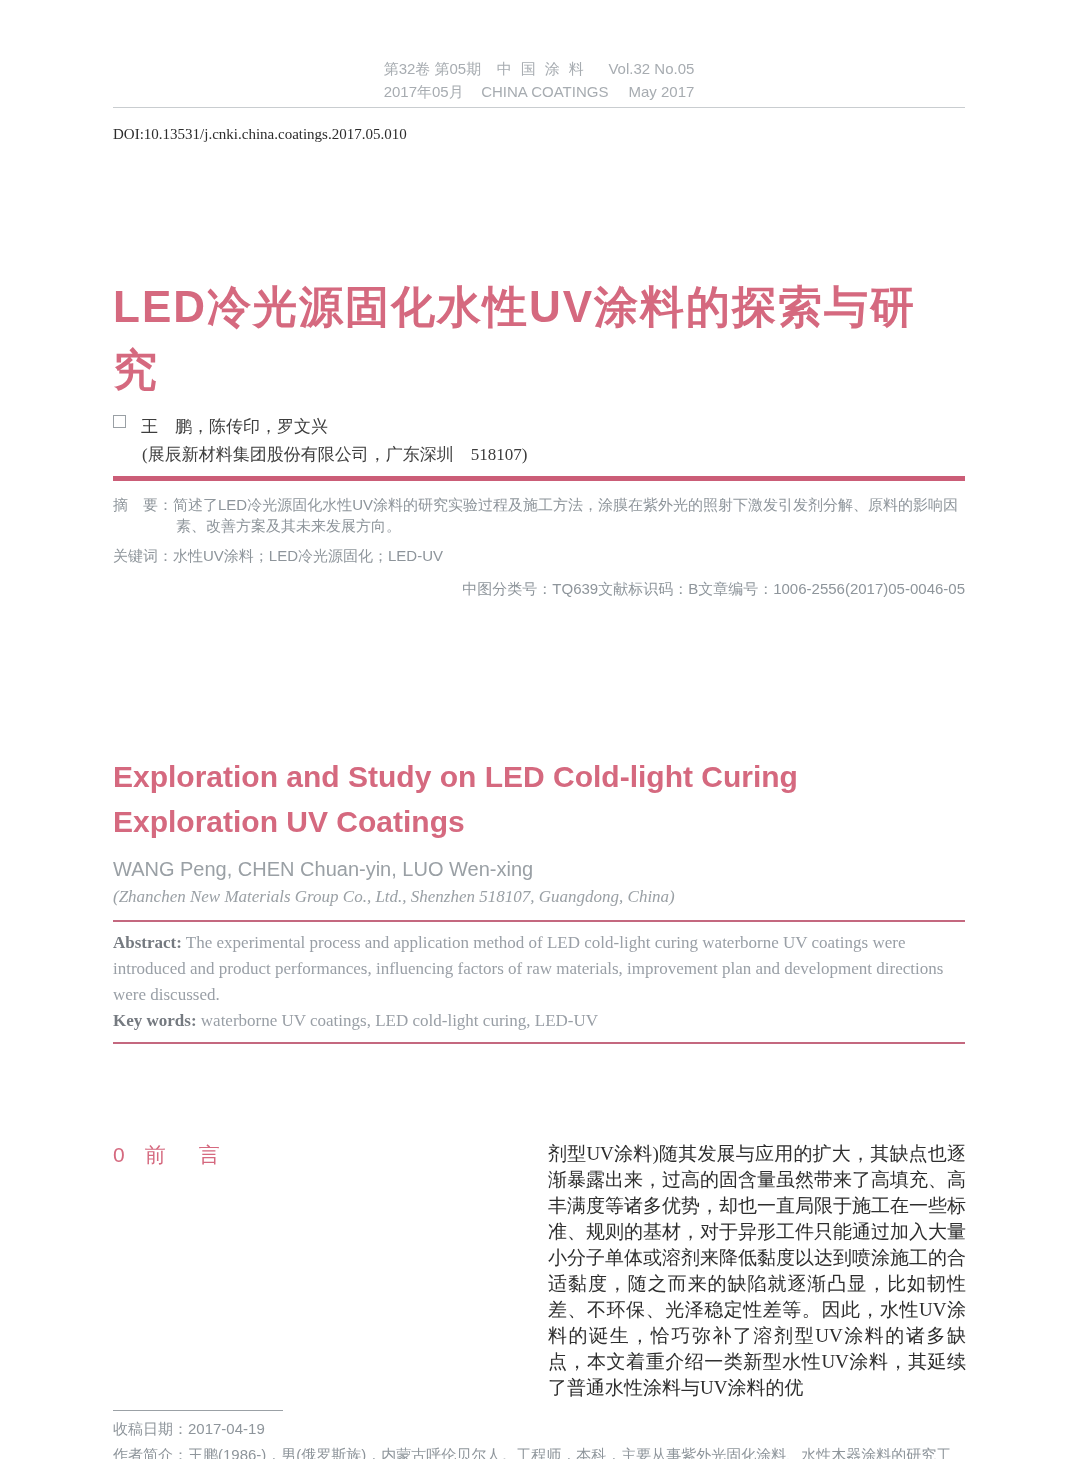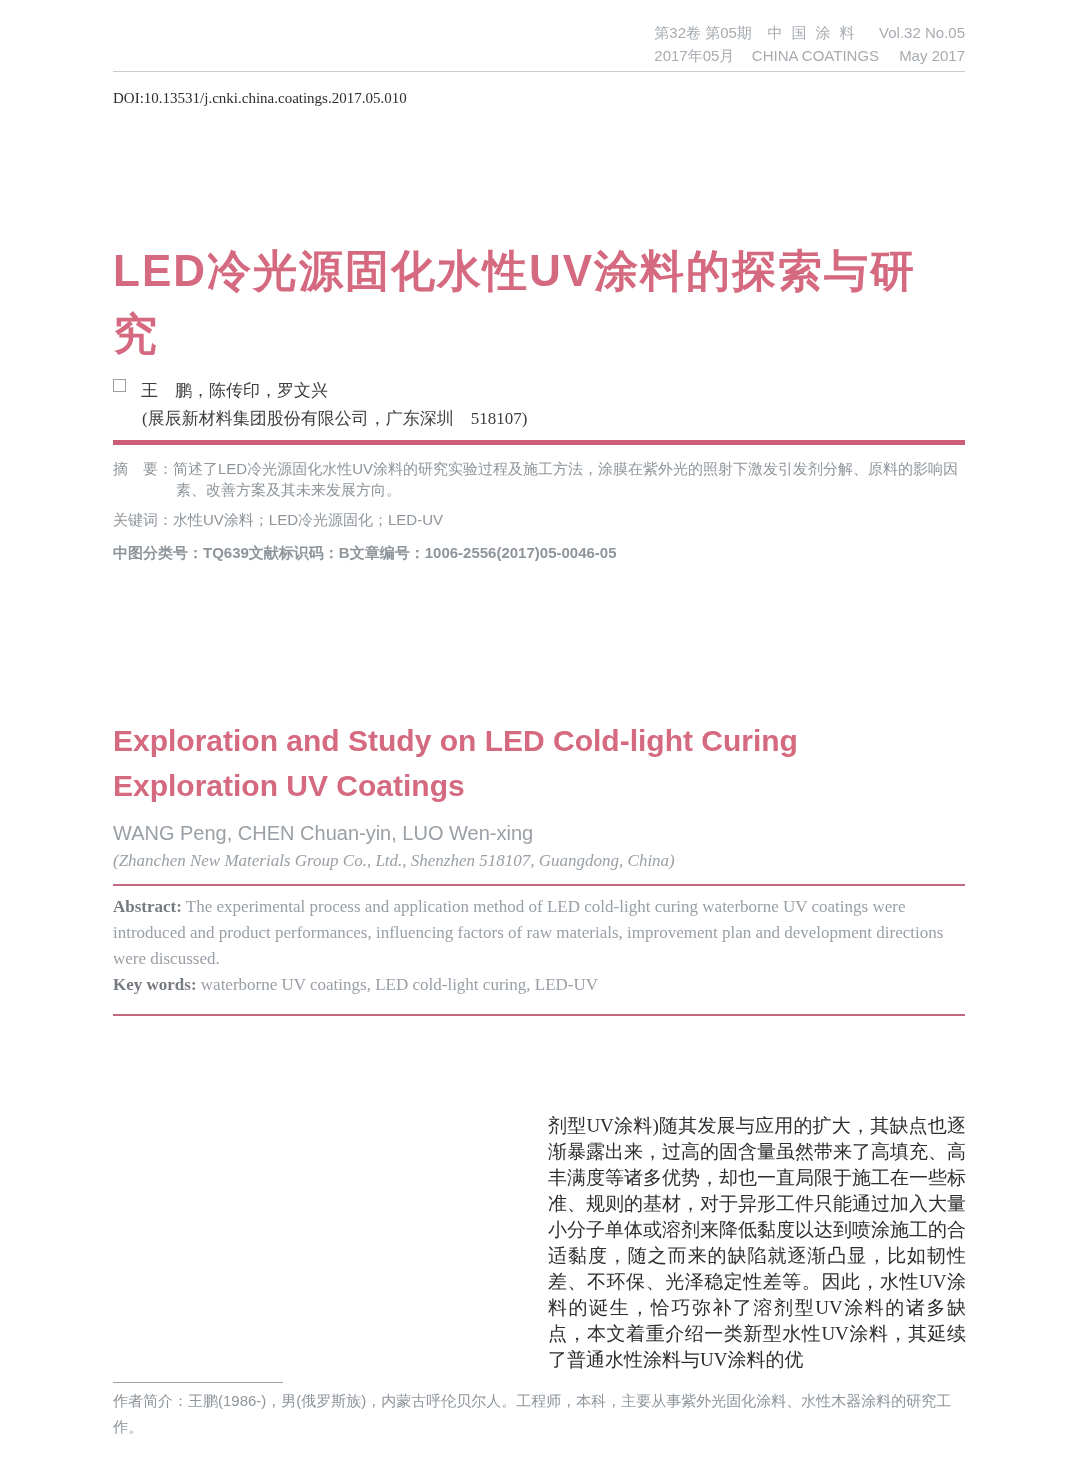--- a/index.html
+++ b/index.html
@@ -12,22 +12,22 @@
     margin: 0 auto;
     font-family: "Liberation Serif", "DejaVu Serif", serif;
     color: #333;
     padding: 0 110px 0 113px;
     overflow: hidden;
   }
 
   
   .journal-header {
     display: flex;
-    justify-content: flex-end;
-    padding-top: 21px;
+    justify-content: center;
+    padding-top: 57px;
     font-family: "Liberation Sans", "DejaVu Sans", sans-serif;
     color: #a7acb1;
     font-size: 15px;
     line-height: 23px;
   }
   .jh-center { text-align: center; }
   .jh-center .cn-row { letter-spacing: 9px; }
   .jh-right { text-align: right; }
   .header-rule { height: 1px; background: #c9cdd0; margin-top: 4px; }
   .doi { font-size: 15px; color: #2c2c2c; margin-top: 18px; }
@@ -69,23 +69,22 @@
     margin-top: 13px;
     font-family: "Liberation Sans", "DejaVu Sans", sans-serif;
     font-size: 15px;
     line-height: 21px;
     color: #8e959b;
   }
   .hang { padding-left: 63px; text-indent: -63px; }
   .kw-cn { margin-top: 9px; }
   .class-row {
     display: flex;
-    justify-content: flex-start;
+    justify-content: flex-end;
     margin-top: 12px;
-    font-weight: bold;
   }
 
   
   .title-en {
     margin-top: 155px;
     font-family: "Liberation Sans", "DejaVu Sans", sans-serif;
     font-weight: bold;
     font-size: 30px;
     line-height: 45px;
     color: #d5697f;
@@ -99,21 +98,21 @@
   }
   .affiliation-en {
     margin-top: 6px;
     font-size: 17px;
     font-style: italic;
     color: #9aa0a5;
   }
   .rule-thin { height: 2px; background: #c4687f; }
   .rule-top { margin-top: 13px; }
   .abstract-en {
-    padding: 8px 0 16px;
+    padding: 8px 0 8px;
     font-size: 17px;
     line-height: 26px;
     color: #999fa6;
   }
   .abstract-en .lbl { font-weight: bold; color: #757a80; }
 
   
   .body-cols {
     display: flex;
     gap: 17px;
@@ -202,26 +201,32 @@
       <span class="lbl">Abstract:</span><span> The experimental process and application method of LED cold-light curing waterborne UV coatings were introduced and product performances, influencing factors of raw materials, improvement plan and development directions were discussed.</span>
     </div>
     <div>
       <span class="lbl">Key words:</span><span> waterborne UV coatings, LED cold-light curing, LED-UV</span>
     </div>
   </div>
   <div class="rule-thin"></div>
 
   <div class="body-cols">
     <div class="col">
+      <div class="sec-head">
+        <span class="num">0</span><span class="t">前言</span>
+      </div>
     </div>
     <div class="col">
       <p class="para">剂型UV涂料)随其发展与应用的扩大，其缺点也逐渐暴露出来，过高的固含量虽然带来了高填充、高丰满度等诸多优势，却也一直局限于施工在一些标准、规则的基材，对于异形工件只能通过加入大量小分子单体或溶剂来降低黏度以达到喷涂施工的合适黏度，随之而来的缺陷就逐渐凸显，比如韧性差、不环保、光泽稳定性差等。因此，水性UV涂料的诞生，恰巧弥补了溶剂型UV涂料的诸多缺点，本文着重介绍一类新型水性UV涂料，其延续了普通水性涂料与UV涂料的优</p>
     </div>
   </div>
 
   <div class="footnote">
     <div class="fn-sep"></div>
     <div>
+      <span>收稿日期：</span><span>2017-04-19</span>
+    </div>
+    <div>
       <span>作者简介：</span><span>王鹏(1986-)，男(俄罗斯族)，内蒙古呼伦贝尔人。工程师，本科，主要从事紫外光固化涂料、水性木器涂料的研究工作。</span>
     </div>
   </div>
 
 </div>
 
 </body></html>

